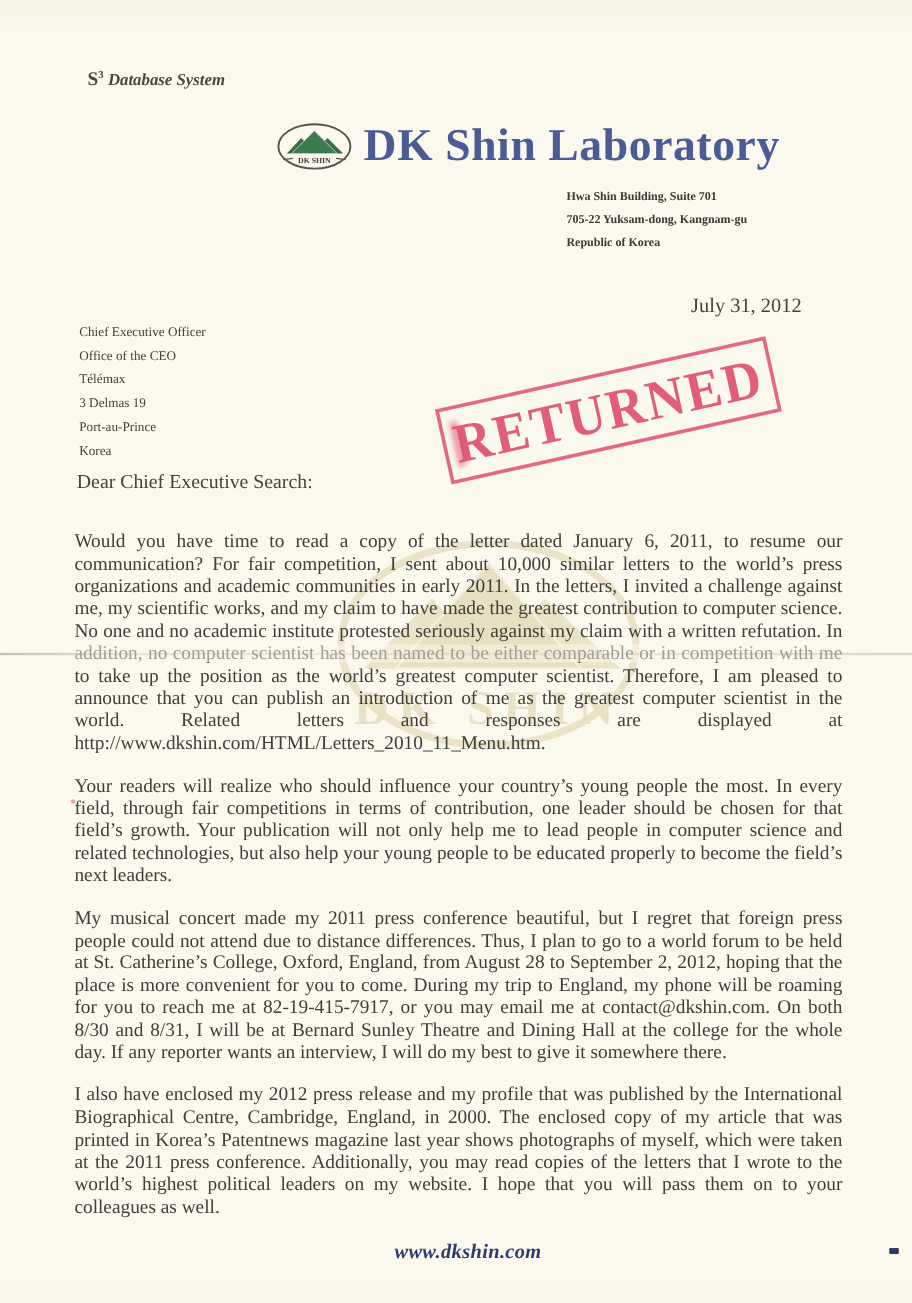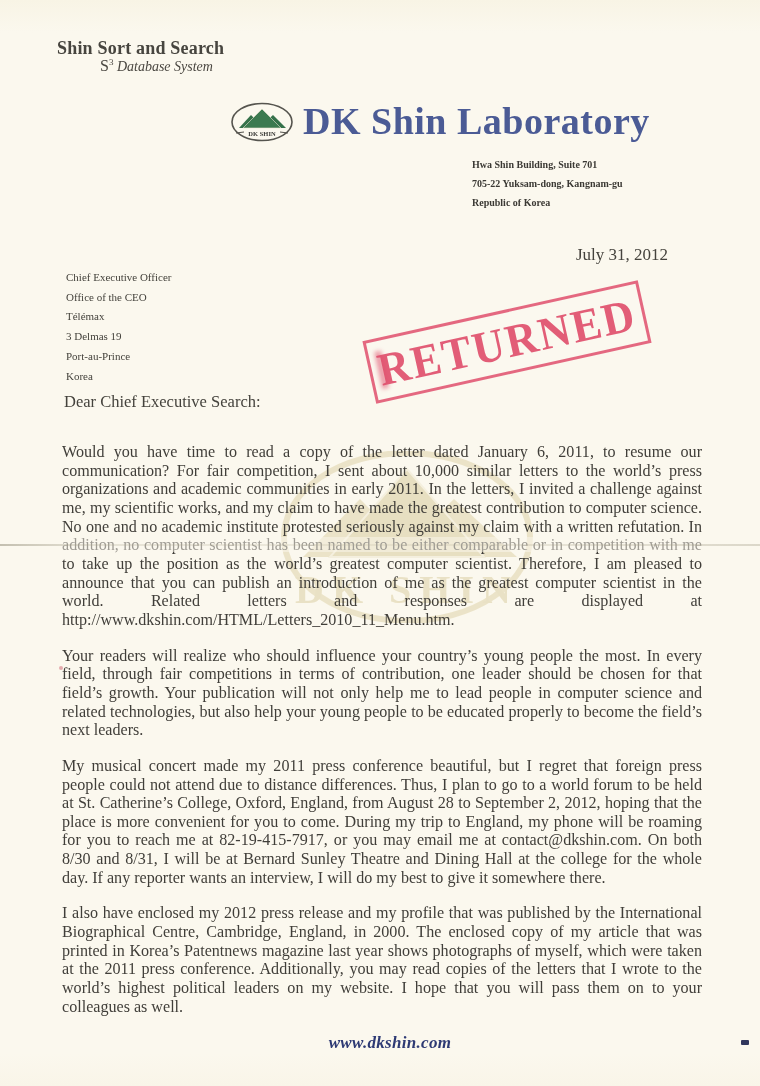--- a/index.html
+++ b/index.html
@@ -11,21 +11,21 @@
   }
   .page{
     position:relative;width:760px;height:1086px;
     background:linear-gradient(180deg,#f8f4e5 0%,#fbf8ee 3%,#fbf8ee 97%,#f9f5e8 100%);
     color:#3e3c38;
   }
   .abs{position:absolute;}
 
   
   .tagline-title{left:57px;top:38px;font-size:18px;font-weight:bold;color:#47453f;letter-spacing:.2px;}
-  .tagline-sub{left:73px;top:57px;font-size:14px;font-weight:normal;font-style:italic;color:#4a4741;margin-left:27px;}
+  .tagline-sub{left:73px;top:57px;font-size:14px;font-weight:bold;font-style:italic;color:#4a4741;}
   .tagline-sub sup{font-size:9px;font-style:normal;}
   .tagline-sub .s-pre{font-size:16px;font-style:normal;}
 
   .logo-box{left:230px;top:101px;width:64px;height:44px;}
   .company-name{left:303px;top:99px;font-size:38px;font-weight:bold;color:#4b5b95;letter-spacing:.5px;}
 
   .sender{left:472px;top:155px;font-size:10px;font-weight:bold;color:#3b3934;line-height:19px;}
   .date{right:92px;top:245px;font-size:17px;color:#45433d;}
 
   .recipient{left:66px;top:268px;font-size:11px;color:#44423c;line-height:19.7px;}
@@ -72,21 +72,20 @@
   .footer{left:0;top:1033px;width:780px;text-align:center;font-size:17px;font-weight:bold;font-style:italic;color:#2e3a74;letter-spacing:.3px;}
 
   .speck-right{left:741px;top:1040px;width:8px;height:5px;background:#30365c;border-radius:1px;}
   .speck-left{left:59px;top:666px;width:4px;height:4px;background:rgba(214,120,130,.6);border-radius:50%;}
 </style>
 </head>
 <body>
 
 <div class="page">
 
-  <div class="abs tagline-title">Shin Sort and Search</div>
   <div class="abs tagline-sub"><span class="s-pre">S</span><sup>3</sup><span> Database System</span></div>
 
   <div class="abs logo-box">
     <svg width="64" height="44" viewBox="0 0 64 44">
       <ellipse cx="32" cy="21" rx="30" ry="18.5" fill="none" stroke="#55544e" stroke-width="1.6"></ellipse>
       <polygon points="21,14 9,27 34,27" fill="#35714a"></polygon>
       <polygon points="43,14 29,27 56,27" fill="#35714a"></polygon>
       <polygon points="32,8 13,27 51,27" fill="#3c7a50" stroke="#e9e4d2" stroke-width="0.6"></polygon>
       <line x1="6" y1="32" x2="14" y2="31" stroke="#55544e" stroke-width="1"></line>
       <line x1="50" y1="31" x2="58" y2="32" stroke="#55544e" stroke-width="1"></line>

